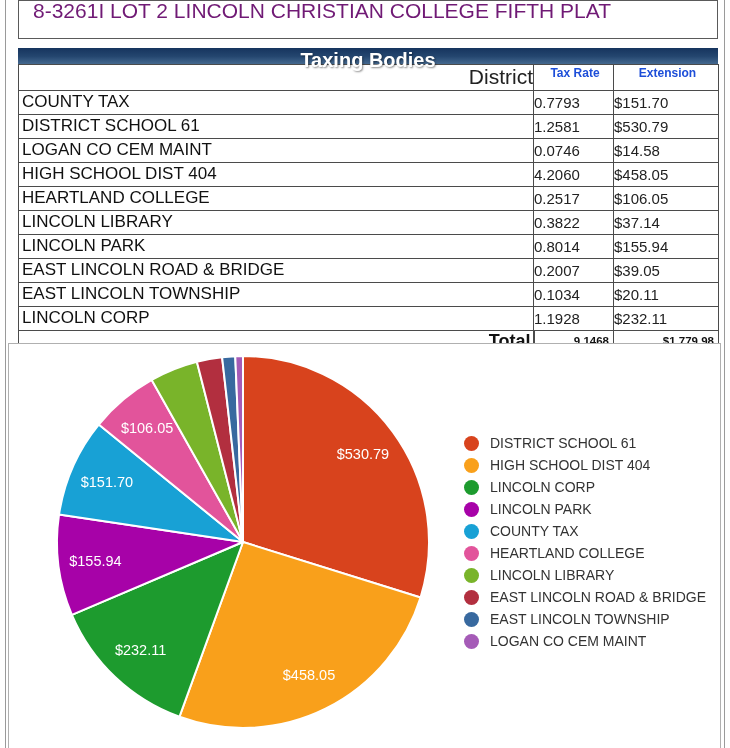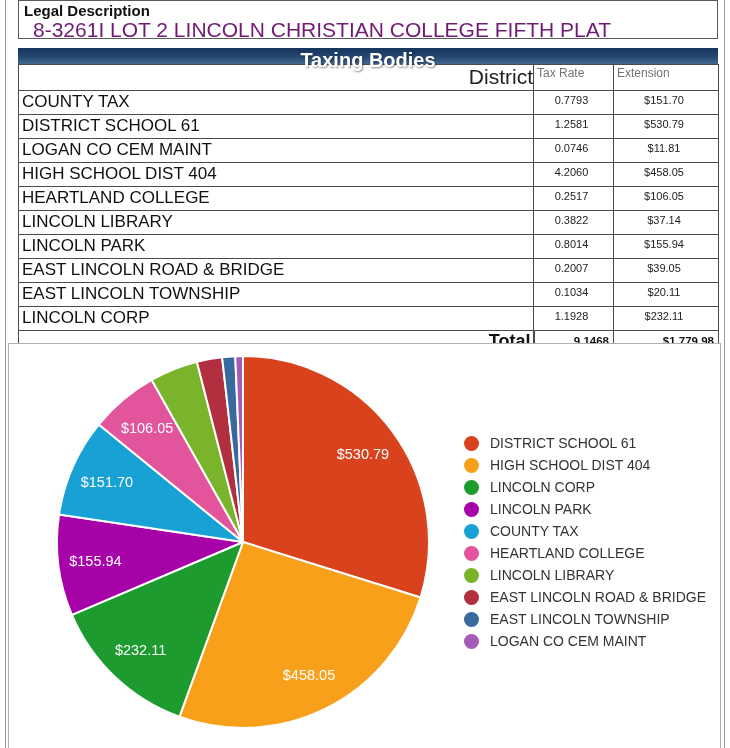--- a/index.html
+++ b/index.html
@@ -19,24 +19,24 @@
   
   .taxing-section { position:absolute; left:18px; top:48px; width:700px; }
   .taxing-bar { width:700px; height:16px; text-align:center; line-height:24px;
                 color:#fff; font-weight:bold; font-size:20px;
                 text-shadow:1px 1px 2px rgba(0,0,0,0.45);
                 background:linear-gradient(180deg,#16345e 0%,#24466f 52%,#44688f 100%); }
   table { border-collapse:collapse; width:700px; table-layout:fixed; background:#fff; }
   td,th { border:1px solid #4b4b4b; overflow:hidden; white-space:nowrap; }
   th { font-weight:normal; }
   .th-district { font-size:21px; color:#222; text-align:right; vertical-align:bottom; padding:0 0 1px 3px; height:26px; }
-  .th-small { font-size:12px; color:#737373; text-align:left; vertical-align:top; padding:1px 0 0 3px; }
+  .th-small { font-size:12px; color:#1d4ed8; text-align:center; vertical-align:top; padding:1px 0 0 3px;font-weight:bold; }
   tbody tr { height:22px; }
   .td-name { font-size:17px; color:#111; text-align:left; vertical-align:middle; padding:1px 0 2px 3px; }
-  .td-num { font-size:11px; color:#222; text-align:center; vertical-align:top; padding:3px 4px 0 0; }
+  .td-num { font-size:15px; color:#222; text-align:left; vertical-align:top; padding:3px 4px 0 0; }
   tfoot tr { height:24px; }
   .td-total-label { font-size:18px; font-weight:bold; color:#111; text-align:right; vertical-align:middle;
                     padding:0 2px 2px 0; border-right-width:2px; }
   .td-total-num { font-size:11.5px; font-weight:bold; color:#111; text-align:right; vertical-align:top; padding:4px 4px 0 0; }
 
   
   .chart-box { position:absolute; left:8px; top:343px; width:713px; height:420px;
                border:1px solid #b0b0b0; background:#fff; }
   .pie-svg { position:absolute; left:0; top:0; }
   .pie-svg path { stroke:#fff; stroke-width:2; stroke-linejoin:round; }
@@ -47,21 +47,20 @@
   .legend-label { margin-left:11px; font-size:14px; color:#333; white-space:nowrap; }
 </style>
 </head>
 <body>
 
 <div class="page">
   <div class="frame-line frame-left"></div>
   <div class="frame-line frame-right"></div>
 
   <div class="legal-box">
-    <div class="legal-title">Legal Description</div>
     <div class="legal-value">8-3261I LOT 2 LINCOLN CHRISTIAN COLLEGE FIFTH PLAT</div>
   </div>
 
   <div class="taxing-section">
     <div class="taxing-bar">Taxing Bodies</div>
     <table>
       <colgroup>
           <col style="width:515px">
           <col style="width:80px">
           <col style="width:105px">
@@ -80,21 +79,21 @@
     <td class="td-num">$151.70</td>
   </tr>
           <tr>
     <td class="td-name">DISTRICT SCHOOL 61</td>
     <td class="td-num">1.2581</td>
     <td class="td-num">$530.79</td>
   </tr>
           <tr>
     <td class="td-name">LOGAN CO CEM MAINT</td>
     <td class="td-num">0.0746</td>
-    <td class="td-num">$11.81</td>
+    <td class="td-num">$14.58</td>
   </tr>
           <tr>
     <td class="td-name">HIGH SCHOOL DIST 404</td>
     <td class="td-num">4.2060</td>
     <td class="td-num">$458.05</td>
   </tr>
           <tr>
     <td class="td-name">HEARTLAND COLLEGE</td>
     <td class="td-num">0.2517</td>
     <td class="td-num">$106.05</td>

